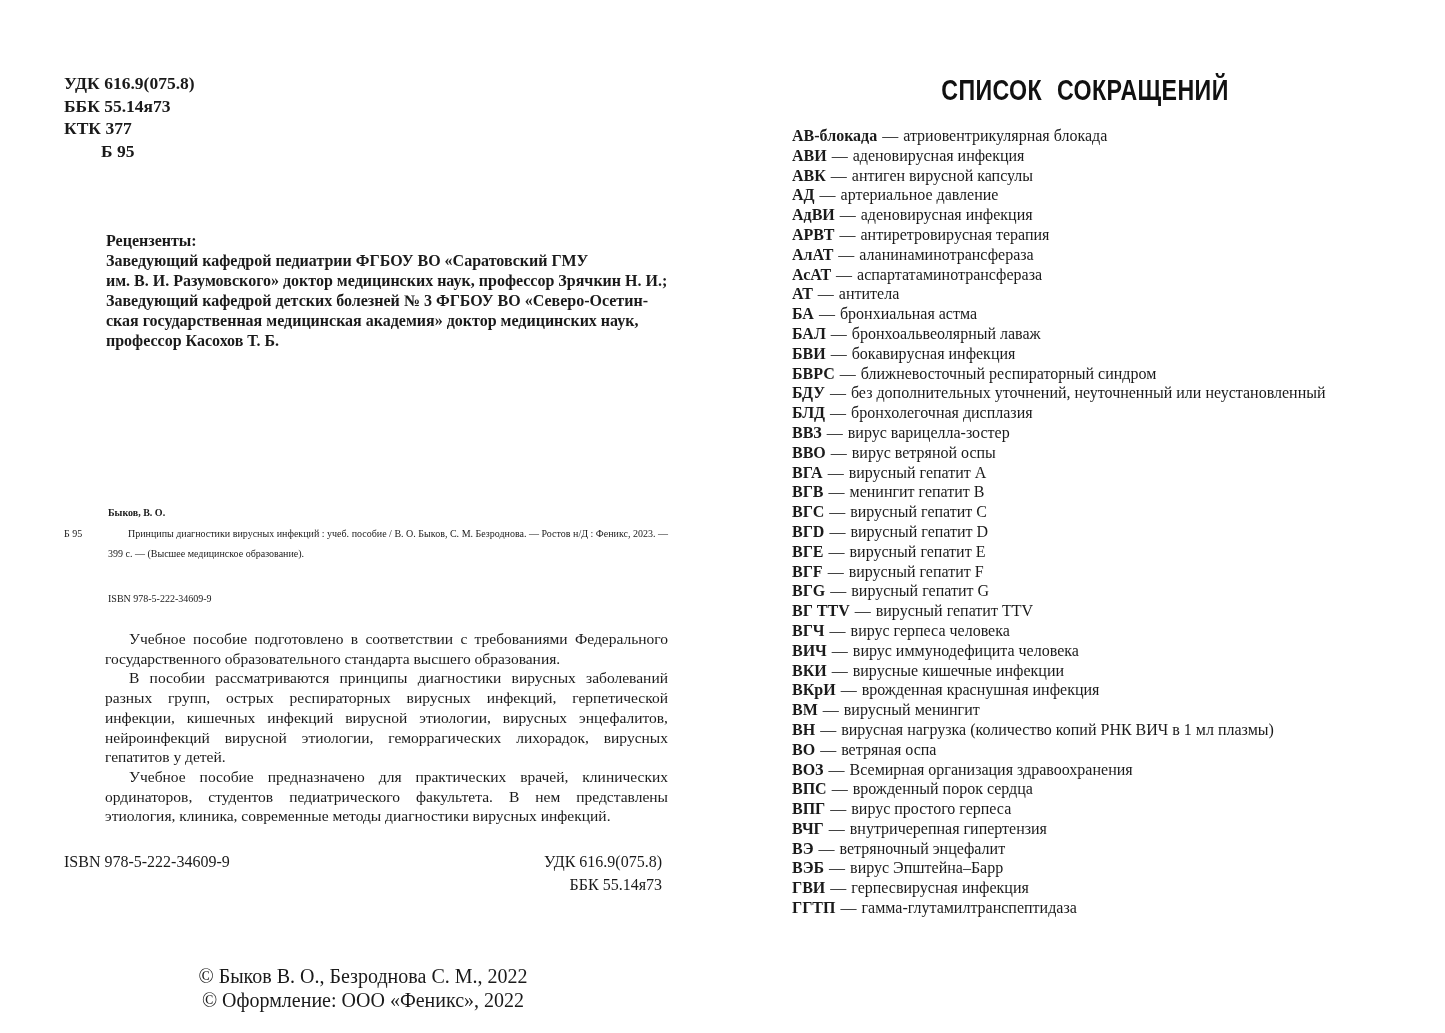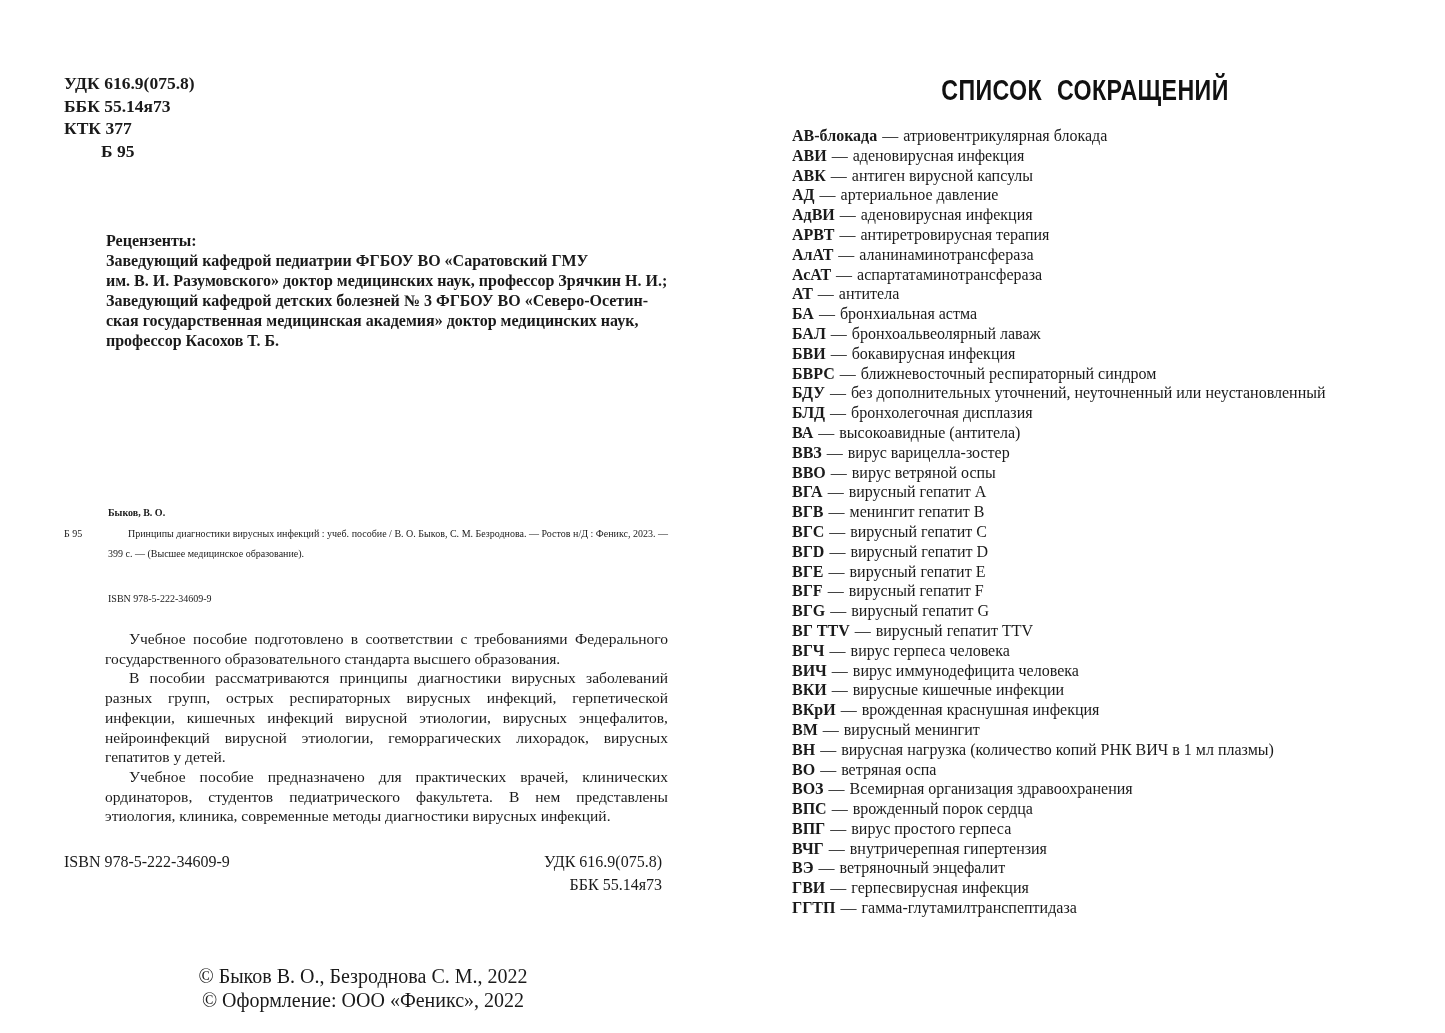--- a/index.html
+++ b/index.html
@@ -104,21 +104,20 @@
     <div class="abbr-item"><span class="abbr-term">АРВТ</span><span class="abbr-sep"> — </span><span class="abbr-def">антиретровирусная терапия</span></div>
     <div class="abbr-item"><span class="abbr-term">АлАТ</span><span class="abbr-sep"> — </span><span class="abbr-def">аланинаминотрансфераза</span></div>
     <div class="abbr-item"><span class="abbr-term">АсАТ</span><span class="abbr-sep"> — </span><span class="abbr-def">аспартатаминотрансфераза</span></div>
     <div class="abbr-item"><span class="abbr-term">АТ</span><span class="abbr-sep"> — </span><span class="abbr-def">антитела</span></div>
     <div class="abbr-item"><span class="abbr-term">БА</span><span class="abbr-sep"> — </span><span class="abbr-def">бронхиальная астма</span></div>
     <div class="abbr-item"><span class="abbr-term">БАЛ</span><span class="abbr-sep"> — </span><span class="abbr-def">бронхоальвеолярный лаваж</span></div>
     <div class="abbr-item"><span class="abbr-term">БВИ</span><span class="abbr-sep"> — </span><span class="abbr-def">бокавирусная инфекция</span></div>
     <div class="abbr-item"><span class="abbr-term">БВРС</span><span class="abbr-sep"> — </span><span class="abbr-def">ближневосточный респираторный синдром</span></div>
     <div class="abbr-item"><span class="abbr-term">БДУ</span><span class="abbr-sep"> — </span><span class="abbr-def">без дополнительных уточнений, неуточненный или неустановленный</span></div>
     <div class="abbr-item"><span class="abbr-term">БЛД</span><span class="abbr-sep"> — </span><span class="abbr-def">бронхолегочная дисплазия</span></div>
-    <div class="abbr-item"><span class="abbr-term">ВА</span><span class="abbr-sep"> — </span><span class="abbr-def">высокоавидные (антитела)</span></div>
     <div class="abbr-item"><span class="abbr-term">ВВЗ</span><span class="abbr-sep"> — </span><span class="abbr-def">вирус варицелла-зостер</span></div>
     <div class="abbr-item"><span class="abbr-term">ВВО</span><span class="abbr-sep"> — </span><span class="abbr-def">вирус ветряной оспы</span></div>
     <div class="abbr-item"><span class="abbr-term">ВГА</span><span class="abbr-sep"> — </span><span class="abbr-def">вирусный гепатит A</span></div>
     <div class="abbr-item"><span class="abbr-term">ВГВ</span><span class="abbr-sep"> — </span><span class="abbr-def">менингит гепатит B</span></div>
     <div class="abbr-item"><span class="abbr-term">ВГС</span><span class="abbr-sep"> — </span><span class="abbr-def">вирусный гепатит C</span></div>
     <div class="abbr-item"><span class="abbr-term">ВГD</span><span class="abbr-sep"> — </span><span class="abbr-def">вирусный гепатит D</span></div>
     <div class="abbr-item"><span class="abbr-term">ВГЕ</span><span class="abbr-sep"> — </span><span class="abbr-def">вирусный гепатит E</span></div>
     <div class="abbr-item"><span class="abbr-term">ВГF</span><span class="abbr-sep"> — </span><span class="abbr-def">вирусный гепатит F</span></div>
     <div class="abbr-item"><span class="abbr-term">ВГG</span><span class="abbr-sep"> — </span><span class="abbr-def">вирусный гепатит G</span></div>
     <div class="abbr-item"><span class="abbr-term">ВГ TTV</span><span class="abbr-sep"> — </span><span class="abbr-def">вирусный гепатит TTV</span></div>
@@ -127,15 +126,16 @@
     <div class="abbr-item"><span class="abbr-term">ВКИ</span><span class="abbr-sep"> — </span><span class="abbr-def">вирусные кишечные инфекции</span></div>
     <div class="abbr-item"><span class="abbr-term">ВКрИ</span><span class="abbr-sep"> — </span><span class="abbr-def">врожденная краснушная инфекция</span></div>
     <div class="abbr-item"><span class="abbr-term">ВМ</span><span class="abbr-sep"> — </span><span class="abbr-def">вирусный менингит</span></div>
     <div class="abbr-item"><span class="abbr-term">ВН</span><span class="abbr-sep"> — </span><span class="abbr-def">вирусная нагрузка (количество копий РНК ВИЧ в 1 мл плазмы)</span></div>
     <div class="abbr-item"><span class="abbr-term">ВО</span><span class="abbr-sep"> — </span><span class="abbr-def">ветряная оспа</span></div>
     <div class="abbr-item"><span class="abbr-term">ВОЗ</span><span class="abbr-sep"> — </span><span class="abbr-def">Всемирная организация здравоохранения</span></div>
     <div class="abbr-item"><span class="abbr-term">ВПС</span><span class="abbr-sep"> — </span><span class="abbr-def">врожденный порок сердца</span></div>
     <div class="abbr-item"><span class="abbr-term">ВПГ</span><span class="abbr-sep"> — </span><span class="abbr-def">вирус простого герпеса</span></div>
     <div class="abbr-item"><span class="abbr-term">ВЧГ</span><span class="abbr-sep"> — </span><span class="abbr-def">внутричерепная гипертензия</span></div>
     <div class="abbr-item"><span class="abbr-term">ВЭ</span><span class="abbr-sep"> — </span><span class="abbr-def">ветряночный энцефалит</span></div>
+    <div class="abbr-item"><span class="abbr-term">ВЭБ</span><span class="abbr-sep"> — </span><span class="abbr-def">вирус Эпштейна–Барр</span></div>
     <div class="abbr-item"><span class="abbr-term">ГВИ</span><span class="abbr-sep"> — </span><span class="abbr-def">герпесвирусная инфекция</span></div>
     <div class="abbr-item"><span class="abbr-term">ГГТП</span><span class="abbr-sep"> — </span><span class="abbr-def">гамма-глутамилтранспептидаза</span></div>
   </div>
 
 </body></html>

